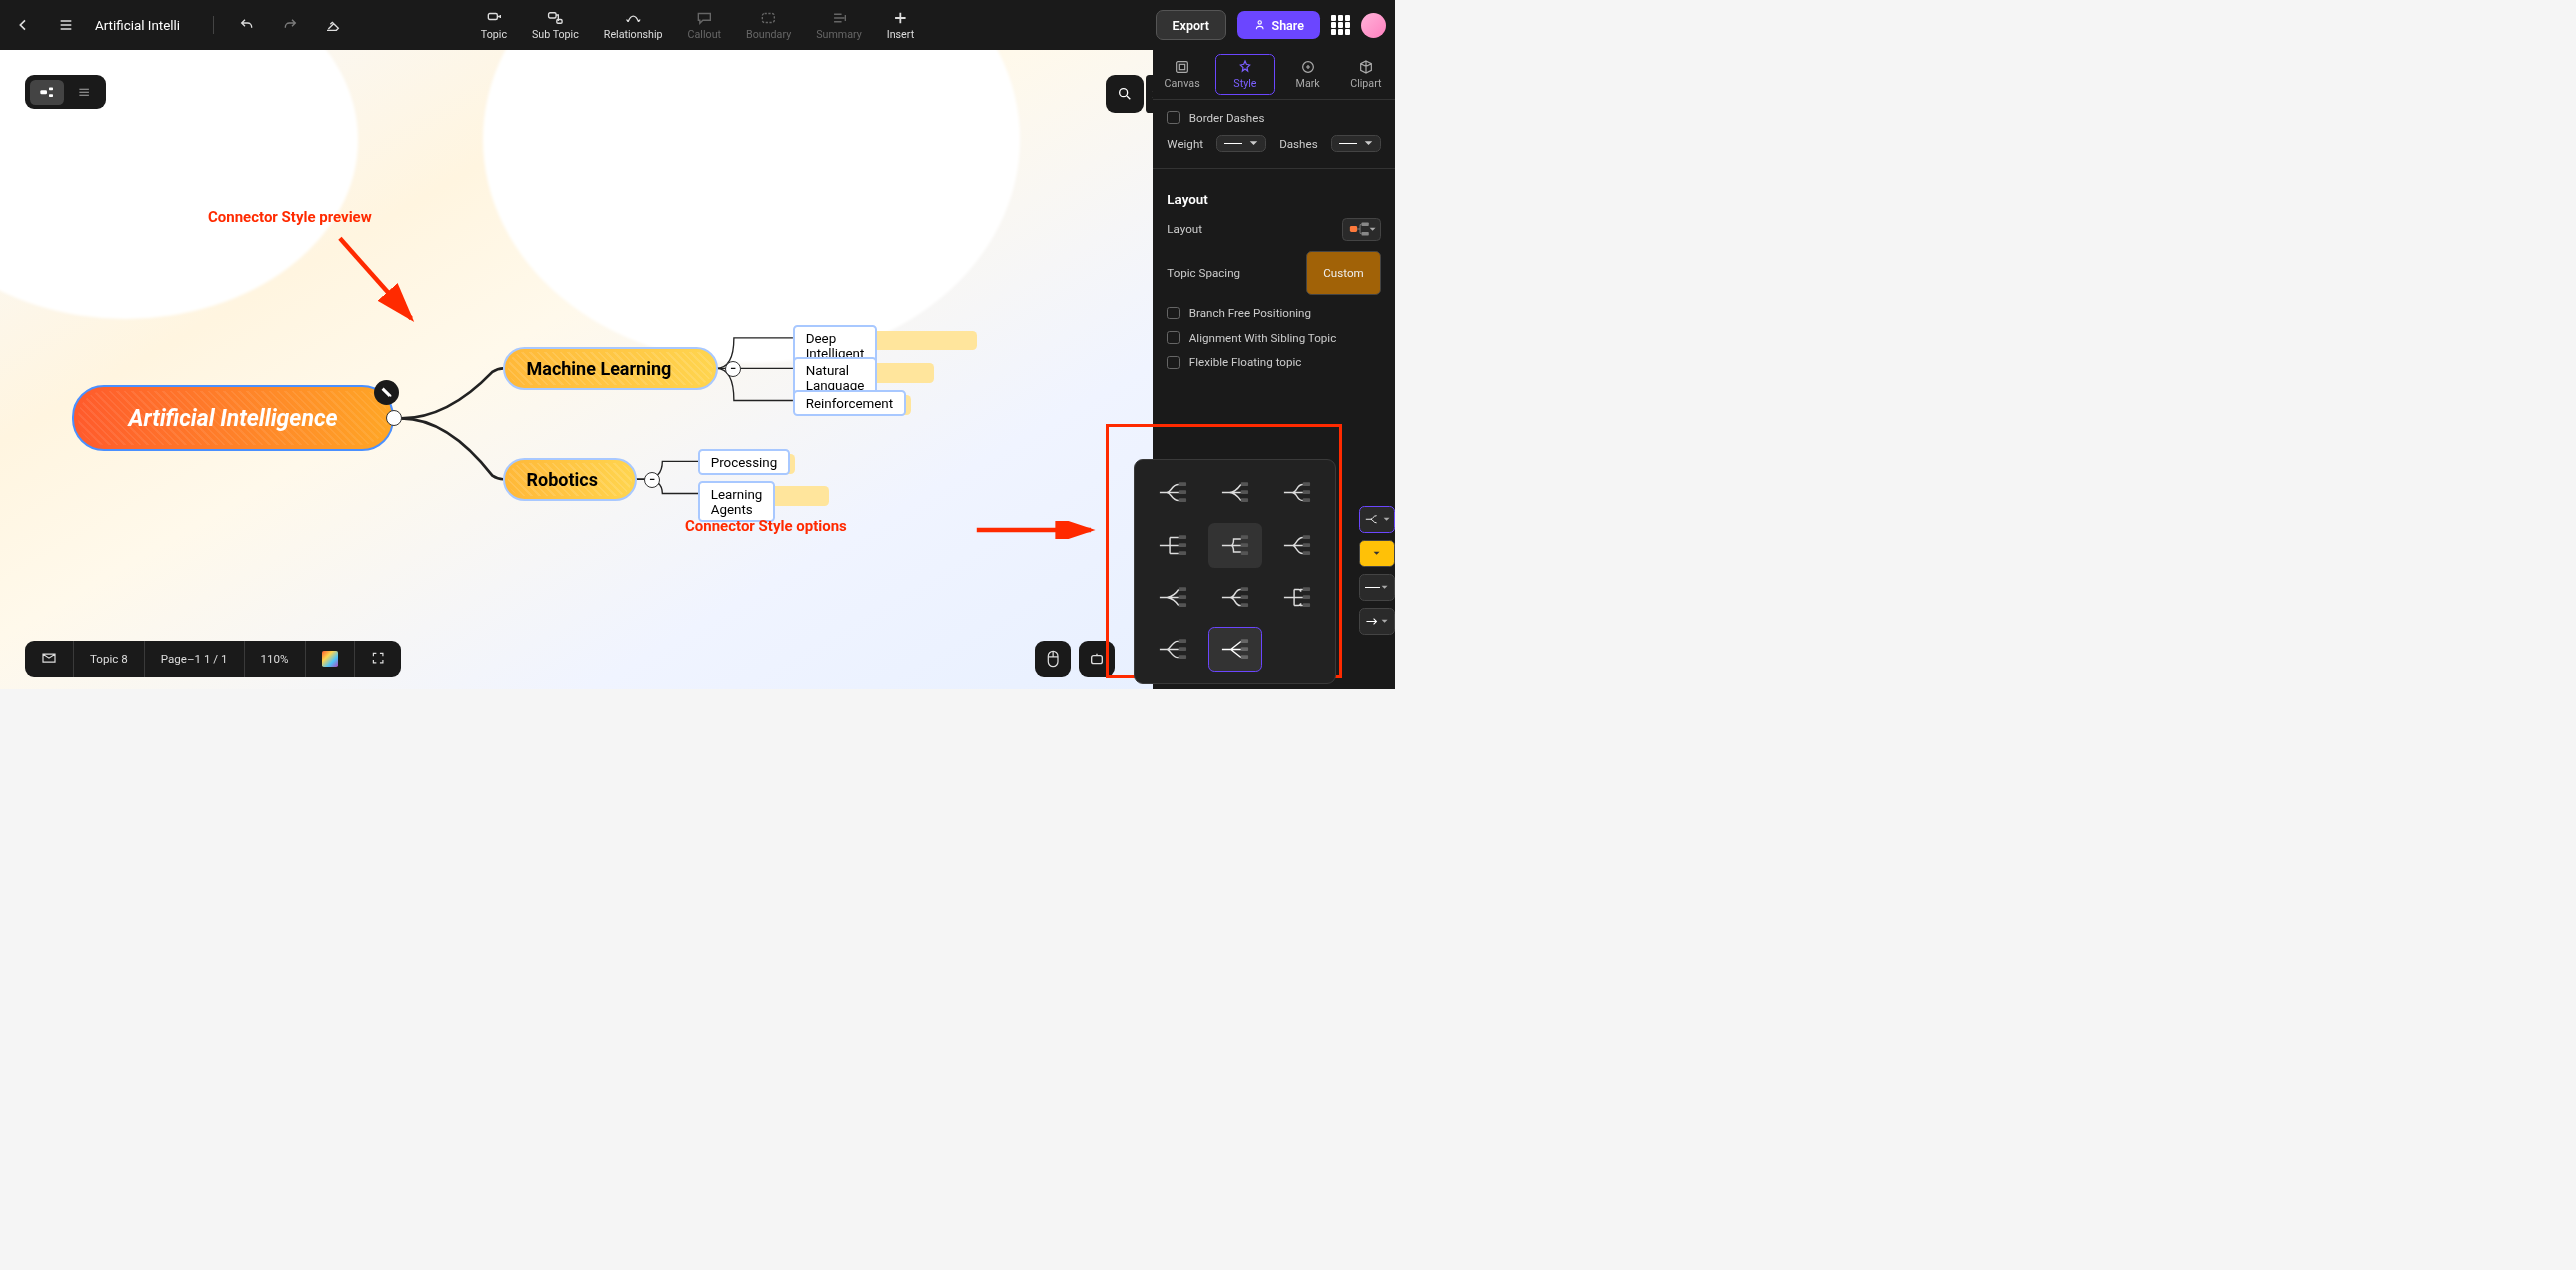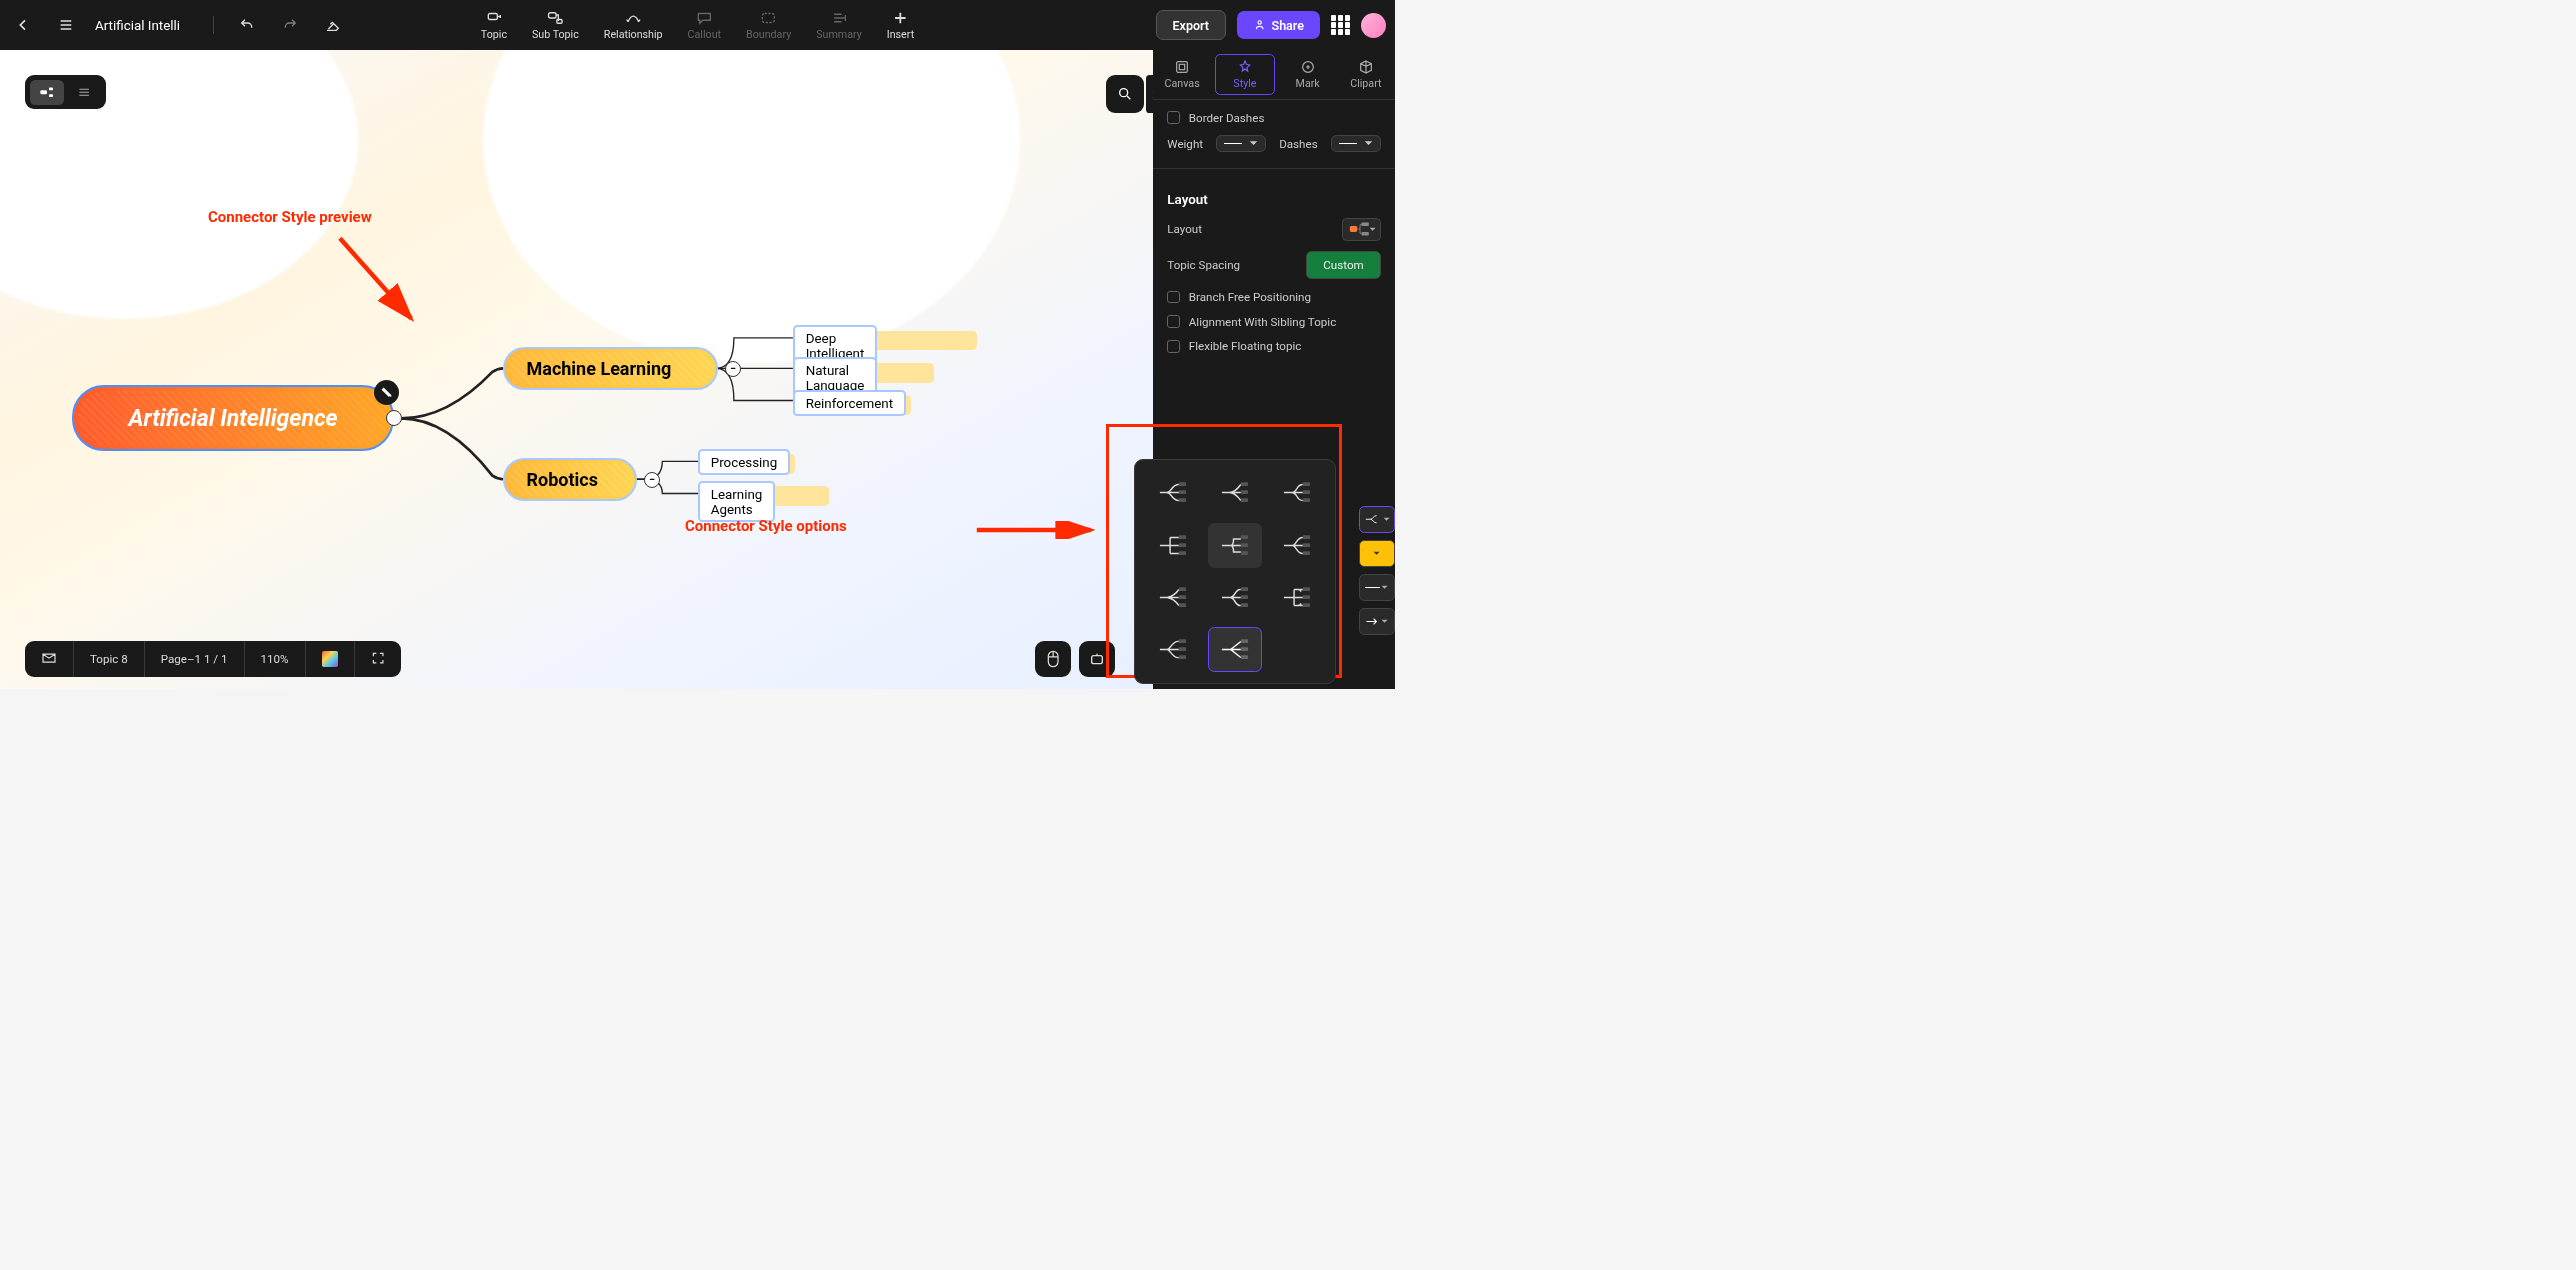--- a/index.html
+++ b/index.html
@@ -59,21 +59,21 @@
 .panel-tabs { display:flex; height:50px; border-bottom:0.9px solid #333; }
 .panel-tab { flex:1; display:flex; flex-direction:column; align-items:center; justify-content:center; gap:1.8px; cursor:pointer; font-size:10.7px; color:#aaa; }
 .panel-tab.active { color:#7b5fff; border:1.8px solid #6b46ff; border-radius:5.4px; margin:3.6px; }
 .panel-tab svg { width:16px; height:16px; }
 .panel-body { padding: 10.7px 14.3px; display:flex; flex-direction:column; gap:10.7px; }
 .panel-row { display:flex; align-items:center; justify-content:space-between; gap:9px; }
 .checkbox-row { display:flex; align-items:center; gap:9px; }
 .checkbox { width:12.5px; height:12.5px; border:1.3px solid #666; border-radius:2.7px; }
 .dropdown-sm { background:#2a2a2a; border:0.9px solid #444; border-radius:5.4px; padding:3.6px 7.2px; display:flex; align-items:center; gap:5.4px; cursor:pointer; font-size:10.7px; min-width:50px; justify-content:space-between; }
 .section-title { font-size:13.4px; font-weight:600; color:#fff; margin-top:7.2px; }
-.custom-btn { background:#15803d; border:0.9px solid #444; border-radius:5.4px; padding:6px 16px; cursor:pointer; color:#eee; }
+.custom-btn { background:#a16207; border:0.9px solid #444; border-radius:5.4px; padding:14px 16px; cursor:pointer; color:#eee; }
 .layout-preview { width:39px; height:23px; background:#2a2a2a; border:0.9px solid #444; border-radius:4.5px; display:flex; align-items:center; justify-content:center; cursor:pointer; position:relative; }
 
 
 .connector-popup { position:absolute; bottom:5.4px; right:59px; width:202px; background:#222; border:0.9px solid #3a3a3a; border-radius:9px; padding:10.7px; display:grid; grid-template-columns:repeat(3,1fr); gap:7.2px; z-index:5; }
 .conn-opt { height:45px; border-radius:6.3px; display:flex; align-items:center; justify-content:center; cursor:pointer; }
 .conn-opt.selected { background:#333; border:1.8px solid #6b46ff; }
 .conn-opt svg { width:32px; height:27px; }
 
 
 .annotation-box { position:absolute; border:3.6px solid #ff2a00; pointer-events:none; }

